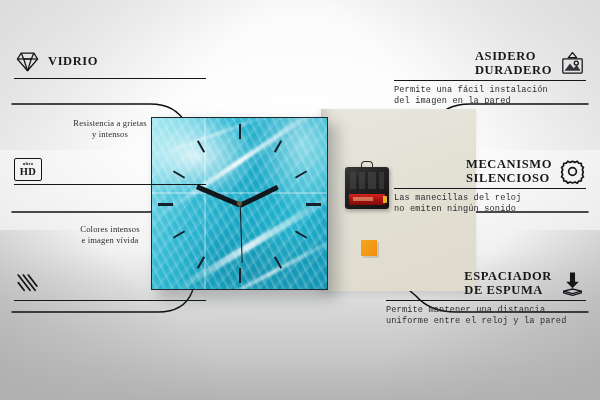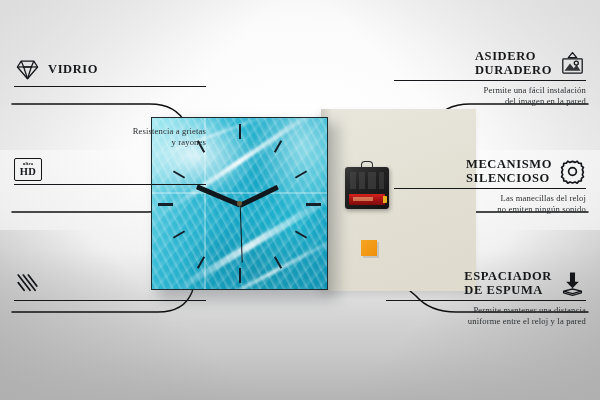--- a/index.html
+++ b/index.html
@@ -164,22 +164,22 @@
   .feat .title {
     font-size:12.5px; font-weight:bold; letter-spacing:0.6px;
     color:#16181a; line-height:13.5px; text-transform:uppercase;
   }
   .feat.left .title { text-align:left; }
   .feat.right .title { text-align:left; }
   .feat .rule { height:1.4px; background:#15171a; margin:3px 0 4px 0; }
   .feat .desc {
     font-size:8.6px; color:#2a2d30; line-height:10.6px; letter-spacing:0.15px;
   }
-  .feat.left .desc { text-align:right;margin-top:39px; }
-  .feat.right .desc { text-align:right; }
+  .feat.left .desc { text-align:center;margin-top:39px; }
+  .feat.right .desc { text-align:left;font-family:Liberation Mono, monospace; }
   .ic { width:27px; height:27px; flex:0 0 27px; color:#14161a; }
   .ic svg { display:block; width:100%; height:100%; }
 
   .hd-badge {
     width:28px; height:23px; flex:0 0 28px;
     border:1.7px solid #14161a; border-radius:2px;
     display:flex; flex-direction:column; align-items:center; justify-content:center;
     line-height:1;
   }
   .hd-badge .u { font-size:4.6px; font-weight:bold; letter-spacing:0.2px; color:#14161a; }
@@ -262,50 +262,54 @@
       <div class="hook"></div>
       <div class="grill"></div>
       <div class="battery">
         <div class="band"></div>
       </div>
     </div>
 
     <div class="foam"></div>
   </div>
 
-  <div class="feat left" style="left:14px; top:56px;">
+  <div class="feat left" style="left:14px; top:48px;">
     <div class="head">
       <span class="ic">
         <svg viewBox="0 0 32 32" fill="none" stroke="currentColor" stroke-width="1.5" stroke-linejoin="round">
           <path d="M4 13 L16 27 L28 13 L23.5 6 L8.5 6 Z"></path>
           <path d="M4 13 H28"></path>
             <path d="M8.5 6 L11.5 13 L16 27"></path>
             <path d="M23.5 6 L20.5 13 L16 27"></path>
           <path d="M11.5 13 H20.5"></path>
         </svg>
       </span>
       <span class="title">
         <span>VIDRIO</span><br>
       </span>
     </div>
     <div class="rule"></div>
     <div class="desc">
       <span>Resistencia a grietas</span><br>
-      <span>y rayones</span>
+      <span>y intensos</span>
     </div>
   </div>
 
   <div class="feat left" style="left:14px; top:158px;">
     <div class="head">
       <span class="hd-badge">
         <span class="u">ultra</span>
         <span class="h">HD</span>
       </span>
     </div>
     <div class="rule"></div>
+    <div class="desc">
+      <span>Colores intensos</span><br>
+      <span>e imagen vívida</span>
+    </div>
   </div>
 
   <div class="feat left" style="left:14px; top:270px;">
     <div class="head">
       <span class="ic">
         <svg viewBox="0 0 32 32" fill="none" stroke="currentColor" stroke-width="2.1" stroke-linecap="round">
           <path d="M5 6 L19 24"></path>
             <path d="M11 6 L25 24"></path>
             <path d="M5 15 L12 24"></path>
             <path d="M17 6 L27 19"></path>

